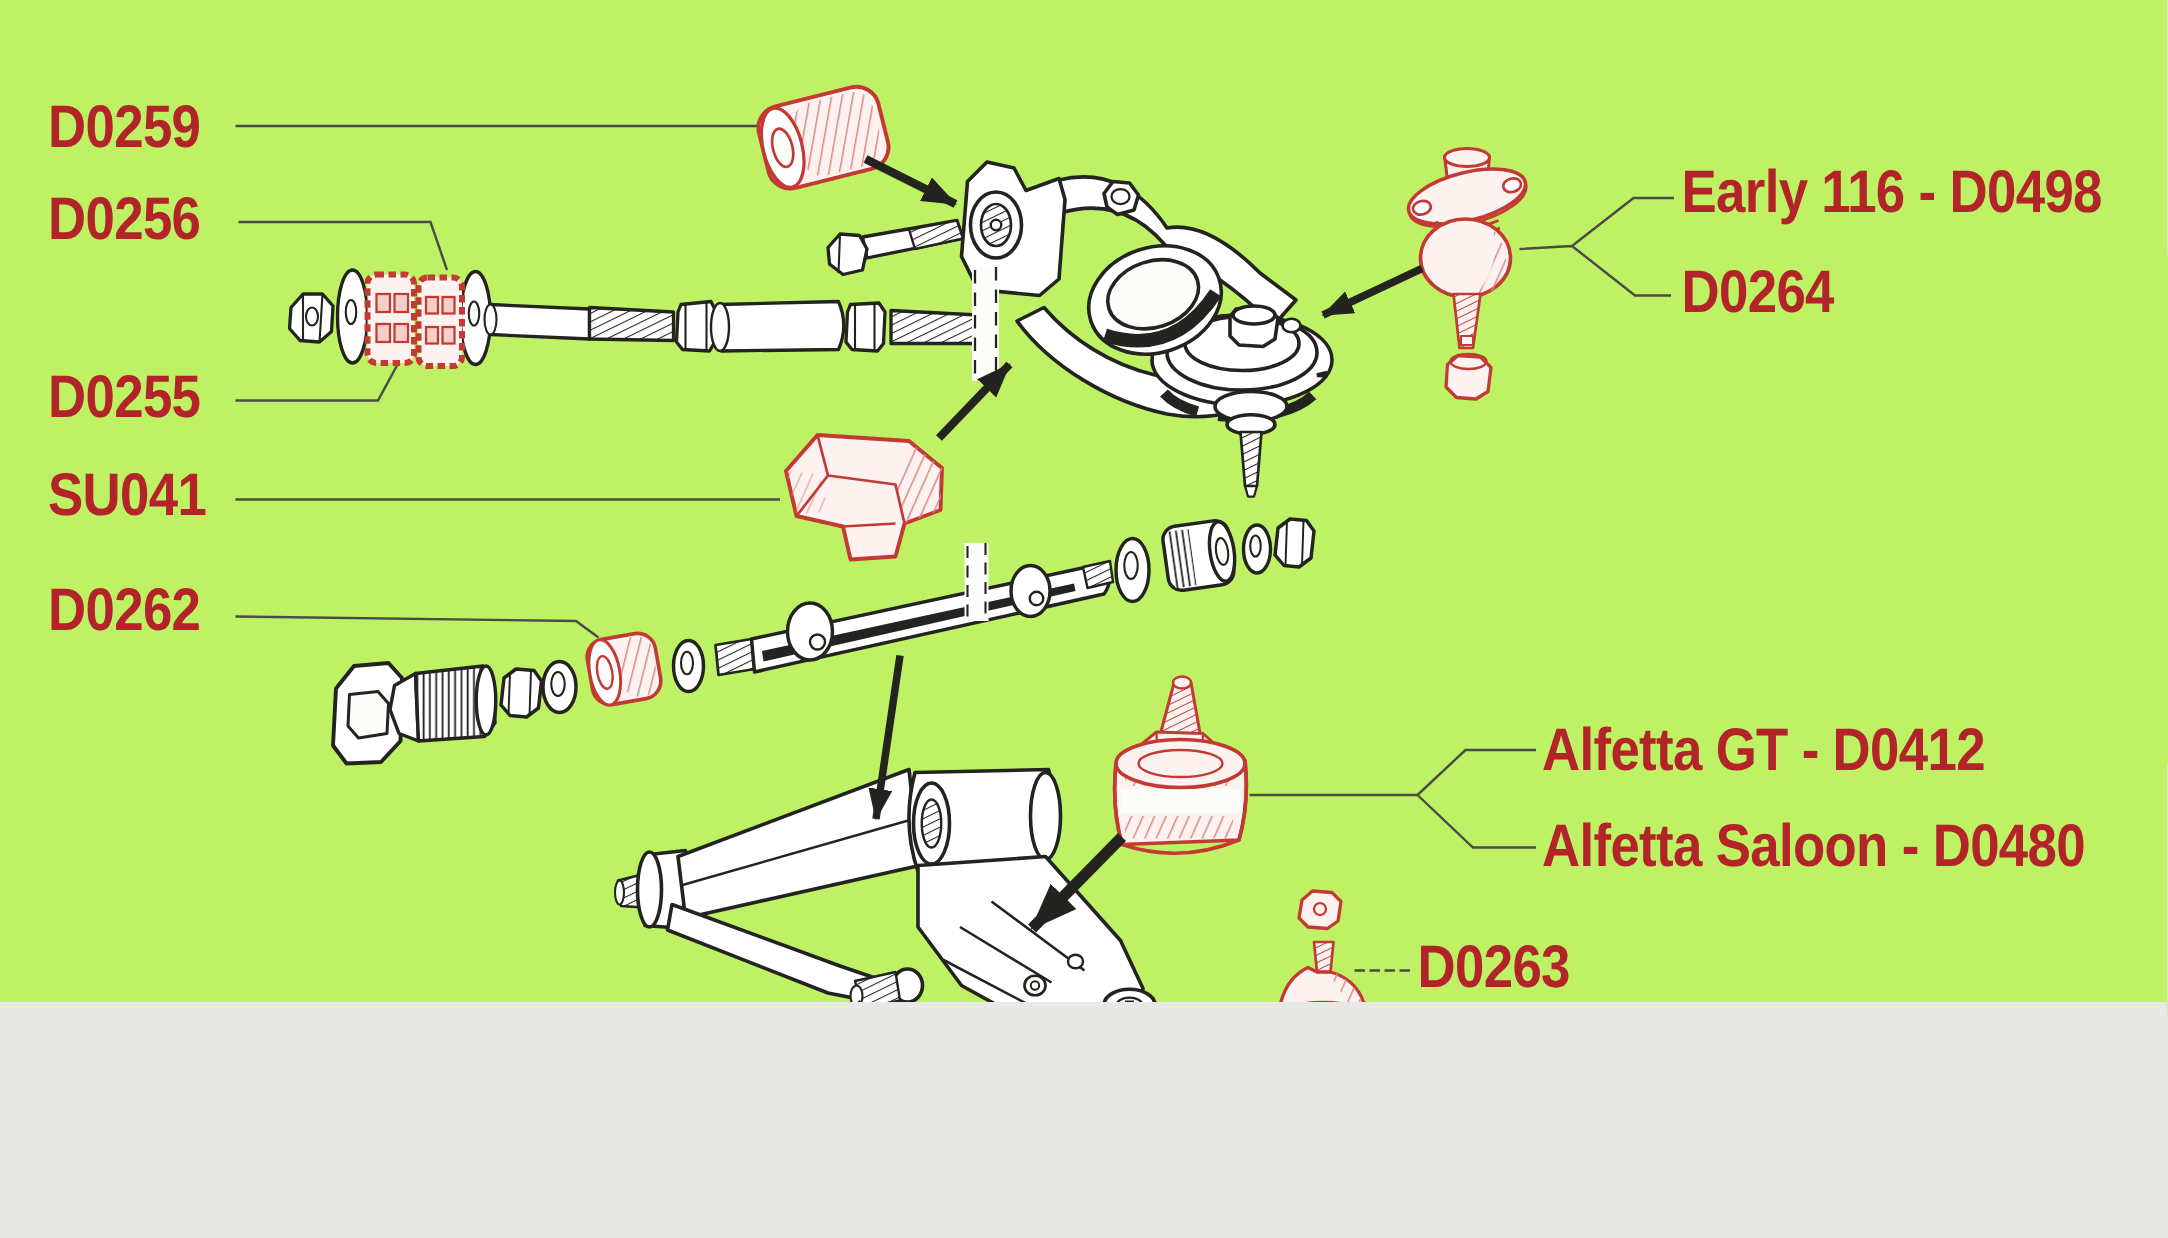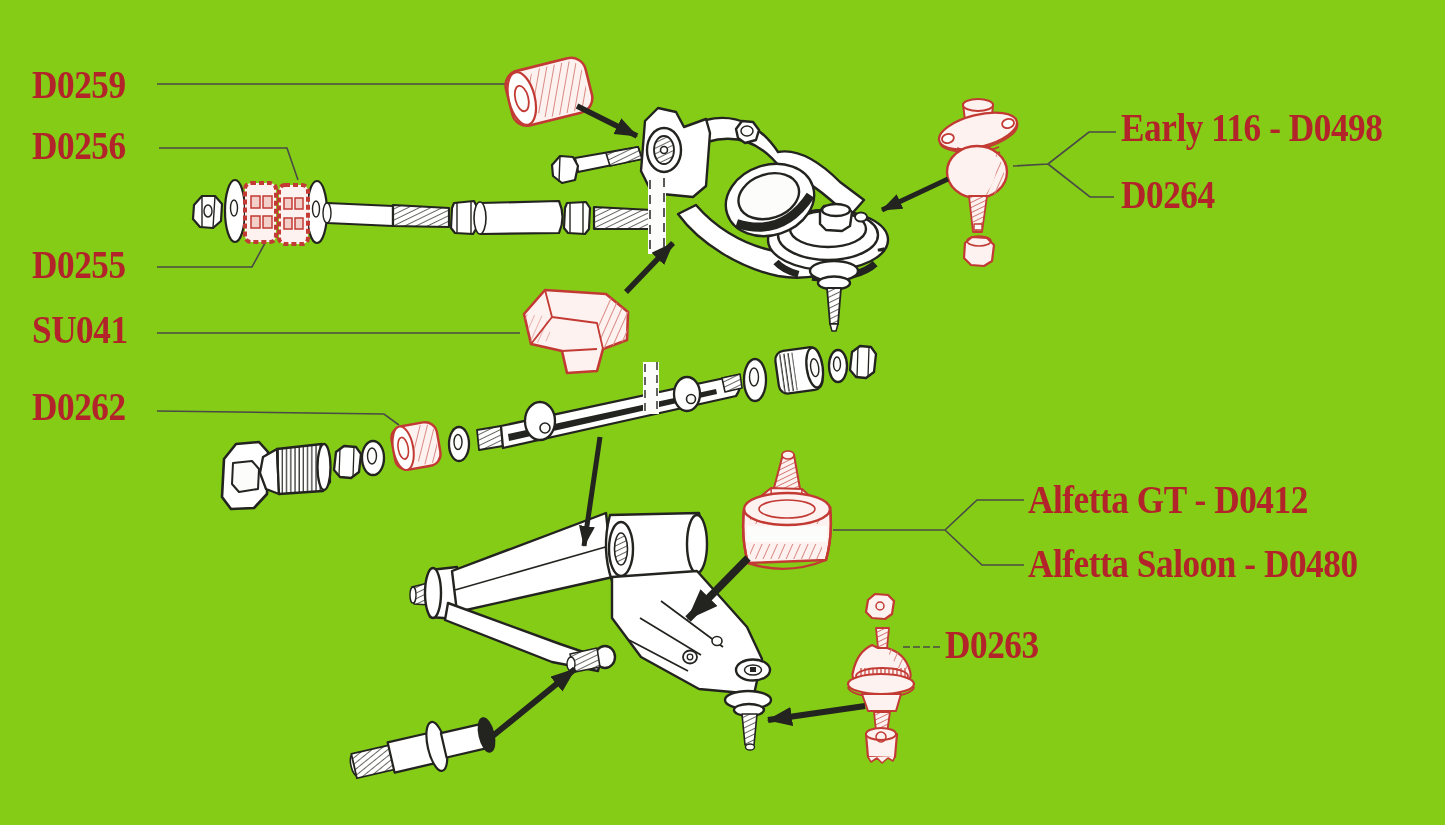--- a/index.html
+++ b/index.html
@@ -1,21 +1,21 @@
 <!DOCTYPE html>
 <html><head>
 <meta charset="utf-8">
 <style>
   html,body{margin:0;padding:0;background:#e8e8e6;}
   .stage{
     position:relative;
-    width:1445px;height:825px;
-    background:#84cc16;
+    width:1445px;height:668px;
+    background:#bef264;
     overflow:hidden;
-    font-family:Liberation Serif, serif;
+    font-family:Liberation Sans, sans-serif;
   }
   .diagram-svg{position:absolute;left:0;top:0;width:1445px;height:825px;}
   .lbl{
     position:absolute;
     font-weight:700;
     font-size:40px;
     letter-spacing:-0.5px;
     line-height:1;
     color:#b2232a;
     white-space:nowrap;

